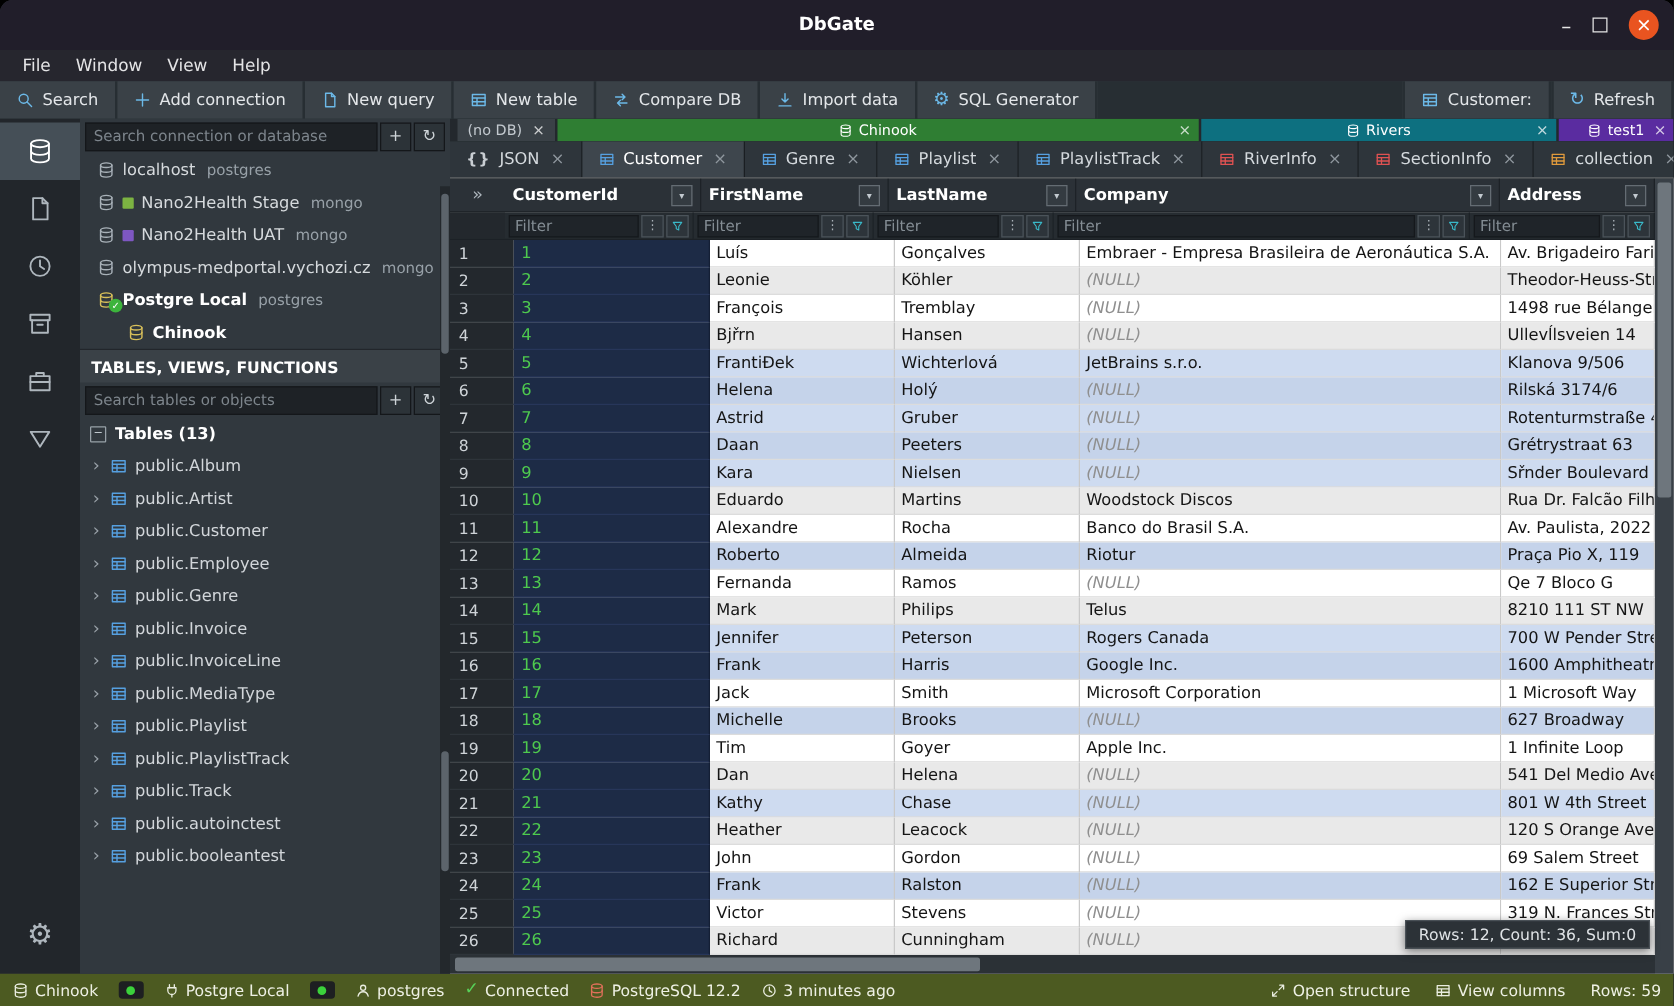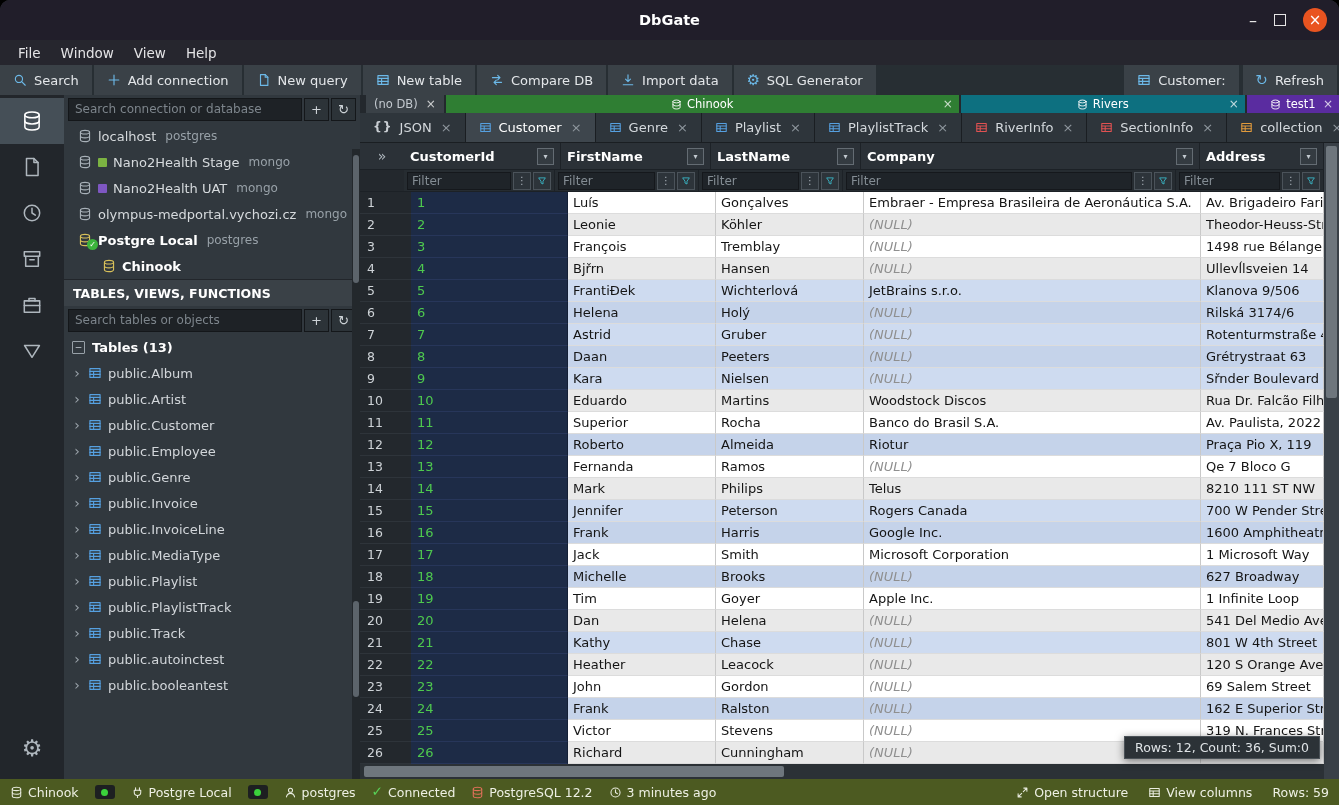--- a/index.html
+++ b/index.html
@@ -780,21 +780,21 @@
                 <div class="g-num">10</div>
                 <div class="g-id" style="width:144px;flex:0 0 144px;">10</div>
                 <div class="g-cell" style="width:137px;flex:0 0 137px;">Eduardo</div>
                 <div class="g-cell" style="width:137px;flex:0 0 137px;">Martins</div>
                 <div class="g-cell" style="width:326px;flex:0 0 326px;">Woodstock Discos</div>
                 <div class="g-cell" style="flex:1;min-width:0;">Rua Dr. Falcão Filho, 155</div>
               </div>
               <div class="g-row">
                 <div class="g-num">11</div>
                 <div class="g-id" style="width:144px;flex:0 0 144px;">11</div>
-                <div class="g-cell" style="width:137px;flex:0 0 137px;">Superior</div>
+                <div class="g-cell" style="width:137px;flex:0 0 137px;">Alexandre</div>
                 <div class="g-cell" style="width:137px;flex:0 0 137px;">Rocha</div>
                 <div class="g-cell" style="width:326px;flex:0 0 326px;">Banco do Brasil S.A.</div>
                 <div class="g-cell" style="flex:1;min-width:0;">Av. Paulista, 2022</div>
               </div>
               <div class="g-row sel even">
                 <div class="g-num">12</div>
                 <div class="g-id" style="width:144px;flex:0 0 144px;">12</div>
                 <div class="g-cell" style="width:137px;flex:0 0 137px;">Roberto</div>
                 <div class="g-cell" style="width:137px;flex:0 0 137px;">Almeida</div>
                 <div class="g-cell" style="width:326px;flex:0 0 326px;">Riotur</div>

